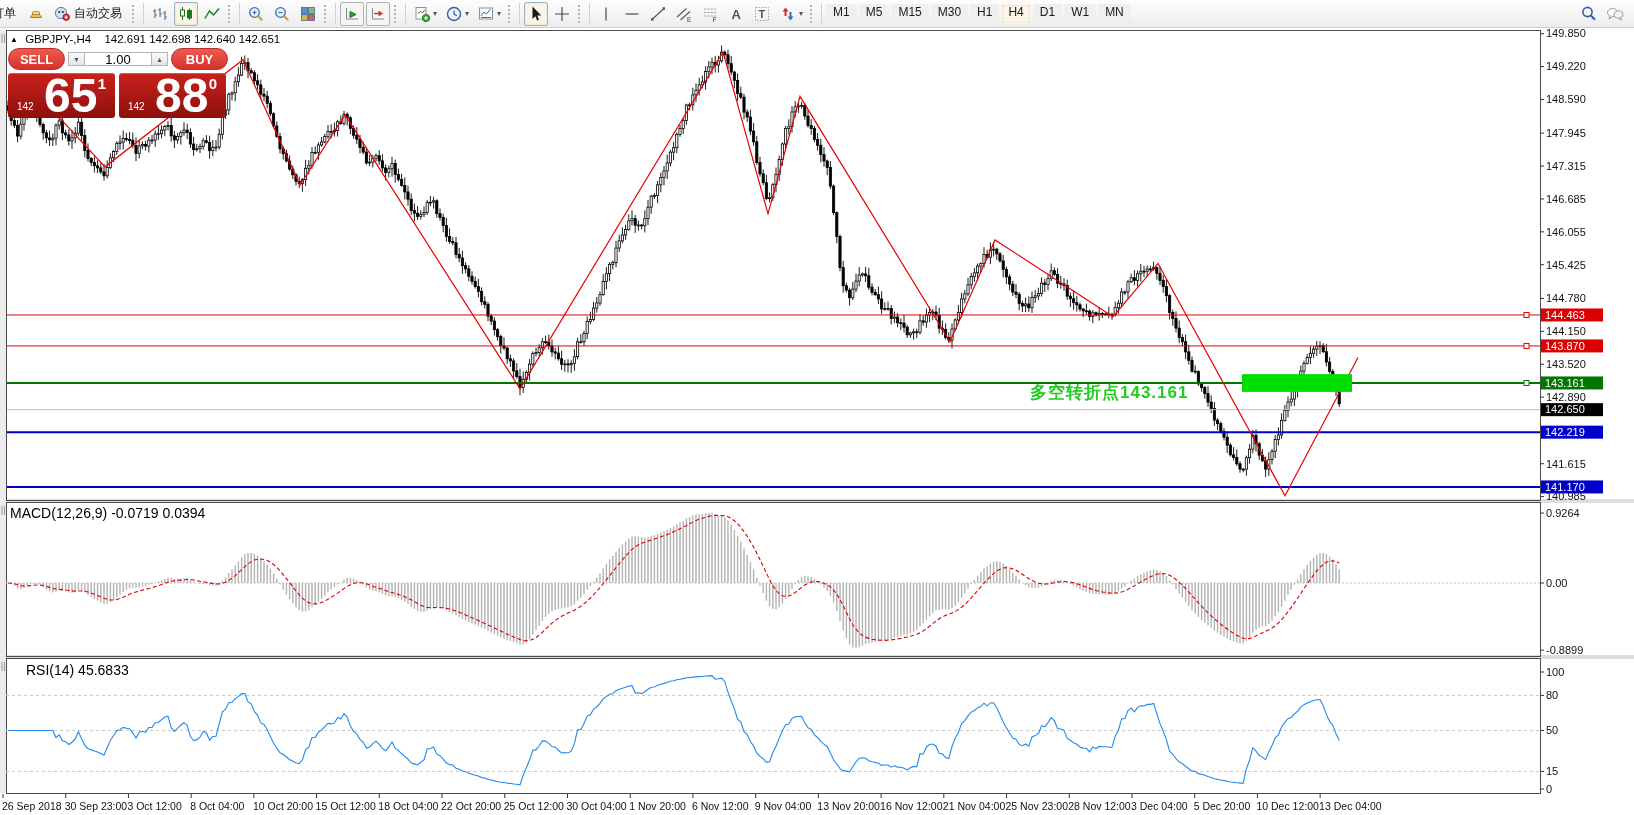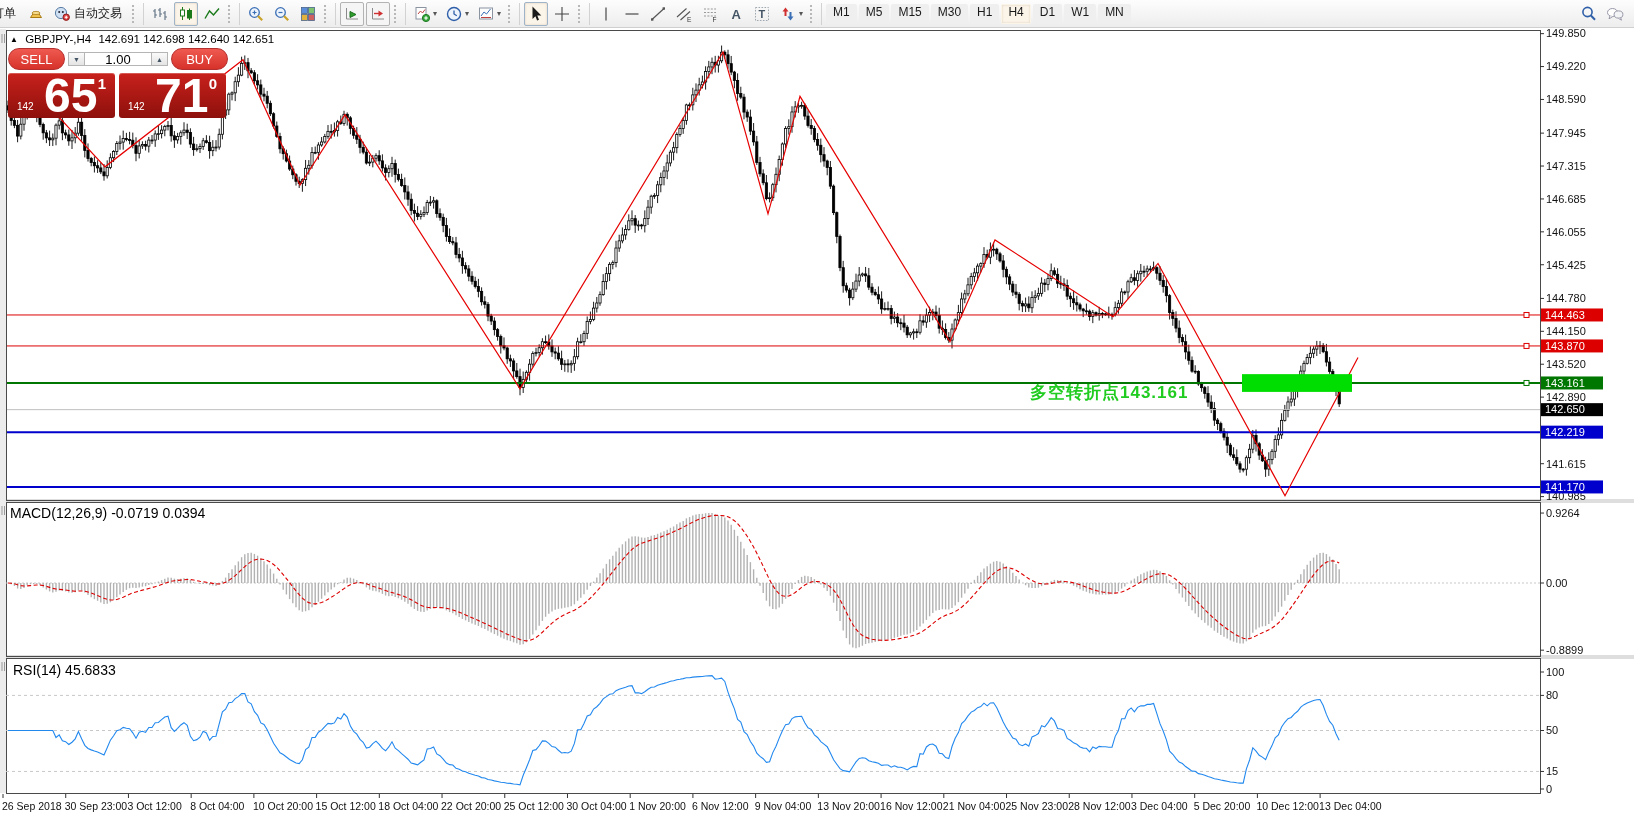--- a/index.html
+++ b/index.html
@@ -26,21 +26,21 @@
   .gutter{position:absolute;left:0;top:29px;width:6px;height:764px;background:#ececec;z-index:5}
   #chart-svg{position:absolute;left:0;top:0;z-index:10}
   .chart-header{position:absolute;left:10px;top:33px;z-index:20;font-size:11.5px;color:#000;white-space:nowrap}
   .chart-header .tri{font-size:8px;margin-right:4px;vertical-align:1px}
   .ind-label{position:absolute;z-index:20;font-size:14px;color:#000;white-space:nowrap}
   .annotation{position:absolute;z-index:22;font-weight:bold;font-size:17px;letter-spacing:1px;white-space:nowrap}
   
   .trade-panel{position:absolute;left:8px;top:48px;width:220px;z-index:25}
   .tp-row{display:flex;align-items:stretch;height:22px}
   .tp-btn{border:1px solid #b52f2f;border-radius:11px;background:linear-gradient(#ef5a50,#d6322a);
-    color:#fff;font-weight:normal;font-size:13px;width:57px;padding:0;cursor:default}
+    color:#fff;font-weight:bold;font-size:13px;width:57px;padding:0;cursor:default}
   .tp-spin{display:flex;flex:1;margin:4px 3px}
   .tp-step{width:17px;border:1px solid #b5b5b5;background:linear-gradient(#fafafa,#e4e4e4);
     font-size:7px;color:#456;padding:0;cursor:default}
   .tp-vol{flex:1;border:1px solid #b5b5b5;border-left:none;border-right:none;background:#fff;
     display:flex;align-items:center;justify-content:center;font-size:13px;color:#000}
   .tp-prices{display:flex;margin-top:3px;height:45px}
   .tp-price{position:relative;width:107px;border-radius:3px;
     background:linear-gradient(#c9211c,#8d100c);box-shadow:inset 0 1px 0 rgba(255,255,255,.25);color:#fff}
   .tp-price.buy{margin-left:4px}
   .tp-small{position:absolute;left:9px;bottom:6px;font-size:10px;font-weight:normal}
@@ -271,49 +271,49 @@
         </svg>
       </button>
     </div>
   </div>
 
 <div class="gutter"></div>
 
 <div class="chart-header">
   <span class="tri">▲</span>
   <span>GBPJPY-,H4</span>
-  <span style="margin-left:4px">142.691 142.698 142.640 142.651</span>
+  <span style="margin-left:10px">142.691 142.698 142.640 142.651</span>
 </div>
 
 <div class="trade-panel">
   <div class="tp-row">
     <button class="tp-btn">SELL</button>
     <div class="tp-spin">
       <button class="tp-step">▼</button>
       <div class="tp-vol">1.00</div>
       <button class="tp-step">▲</button>
     </div>
     <button class="tp-btn">BUY</button>
   </div>
   <div class="tp-prices">
     <div class="tp-price">
       <span class="tp-small">142</span>
       <span class="tp-big">65</span>
       <span class="tp-sup">1</span>
     </div>
     <div class="tp-price buy">
       <span class="tp-small">142</span>
-      <span class="tp-big">71</span>
+      <span class="tp-big">88</span>
       <span class="tp-sup">0</span>
     </div>
   </div>
 </div>
 
 <div class="ind-label" style="left:10px;top:505px">MACD(12,26,9) -0.0719 0.0394</div>
-<div class="ind-label" style="left:13px;top:662px">RSI(14) 45.6833</div>
+<div class="ind-label" style="left:26px;top:662px">RSI(14) 45.6833</div>
 <div class="annotation" id="annotation" style="left: 1030px; top: 381px; color: rgb(33, 204, 33);">多空转折点143.161</div>
 
 <svg id="chart-svg" width="1634" height="815" style="font-family:'Liberation Sans',sans-serif">
     <rect x="0" y="29" width="1634" height="786" fill="#ffffff"></rect>
     <rect x="0" y="499" width="1634" height="4" fill="#dedede"></rect>
     <rect x="0" y="655" width="1634" height="4" fill="#dedede"></rect>
     <rect x="0" y="29" width="6" height="764" fill="#ececec"></rect>
     <g>
       <line x1="8" y1="100.6342690910714" x2="8" y2="112.975996544403" stroke="#000" stroke-width="0.9"></line>
       <rect x="6.9" y="105.8050690244724" width="2.2" height="4.177777777778431" fill="#000000" stroke="#000" stroke-width="0.8"></rect>

